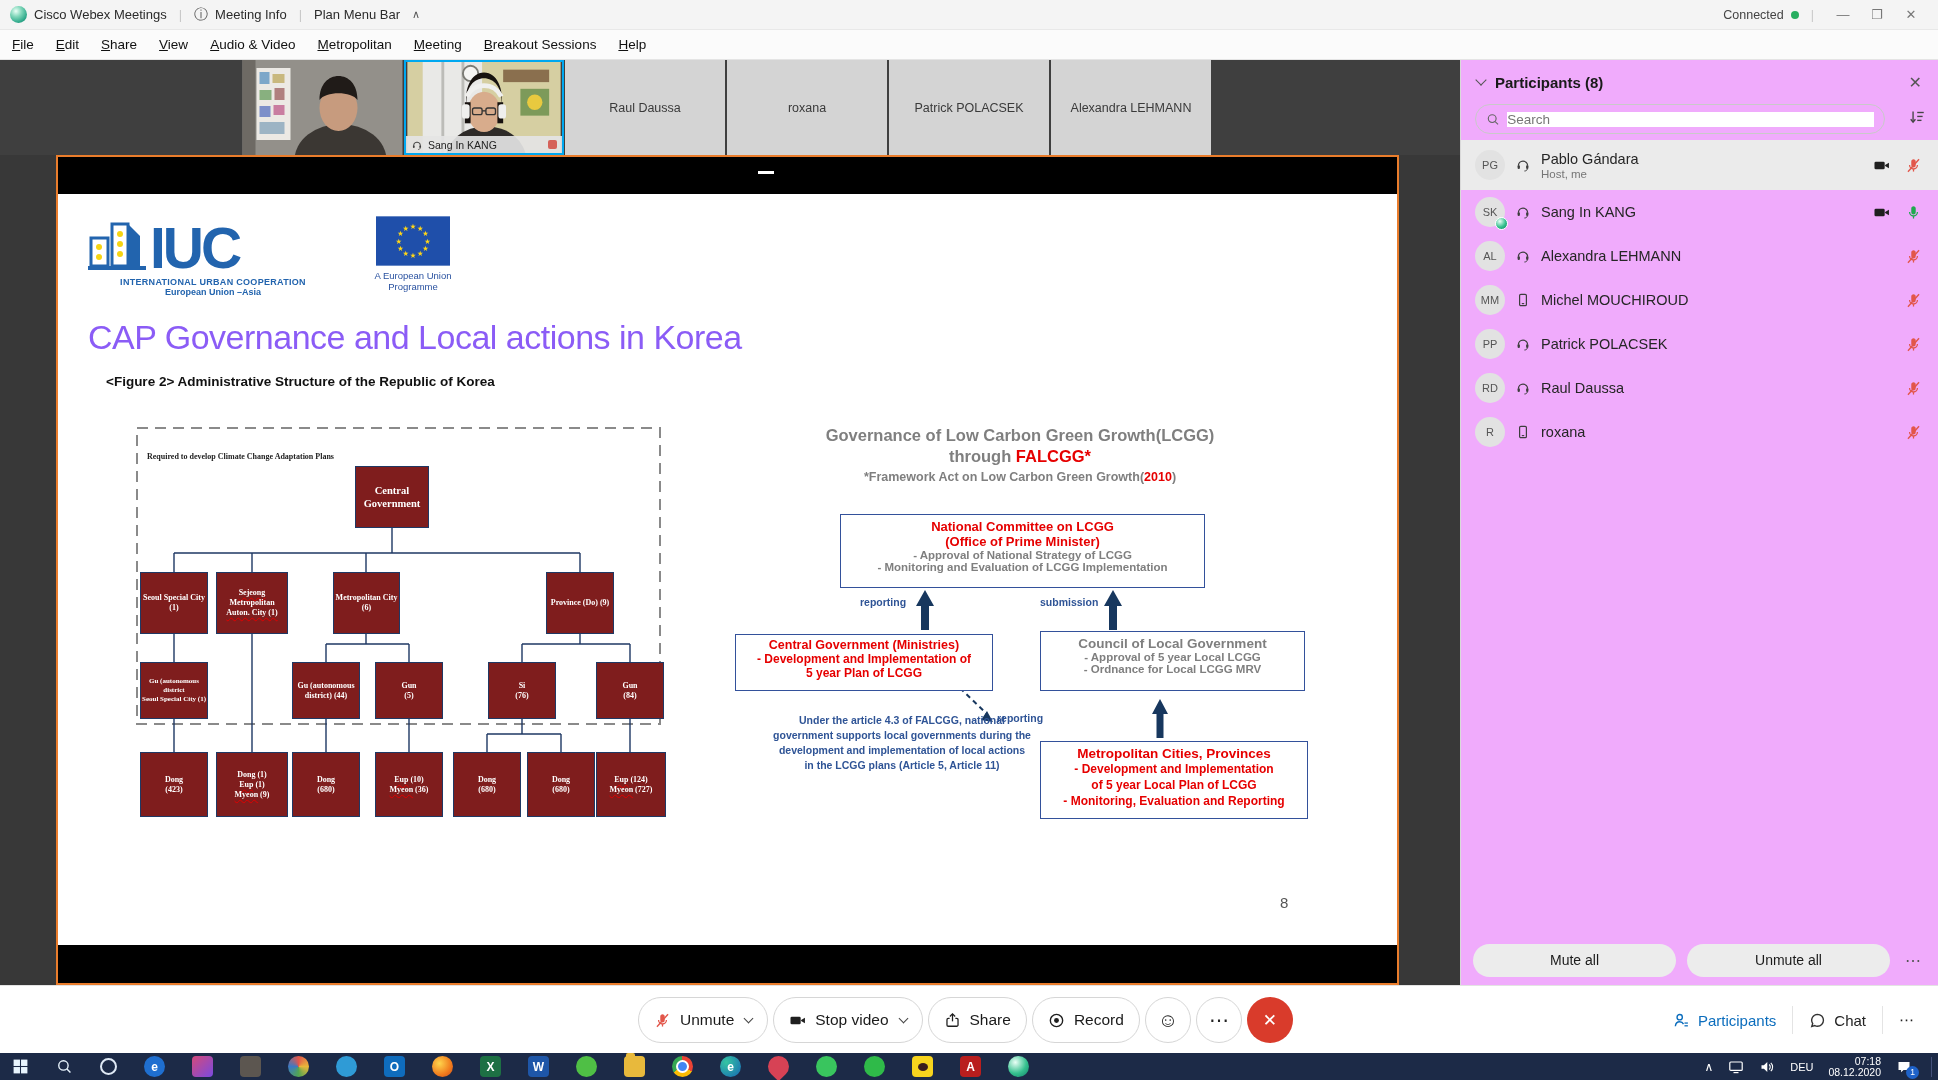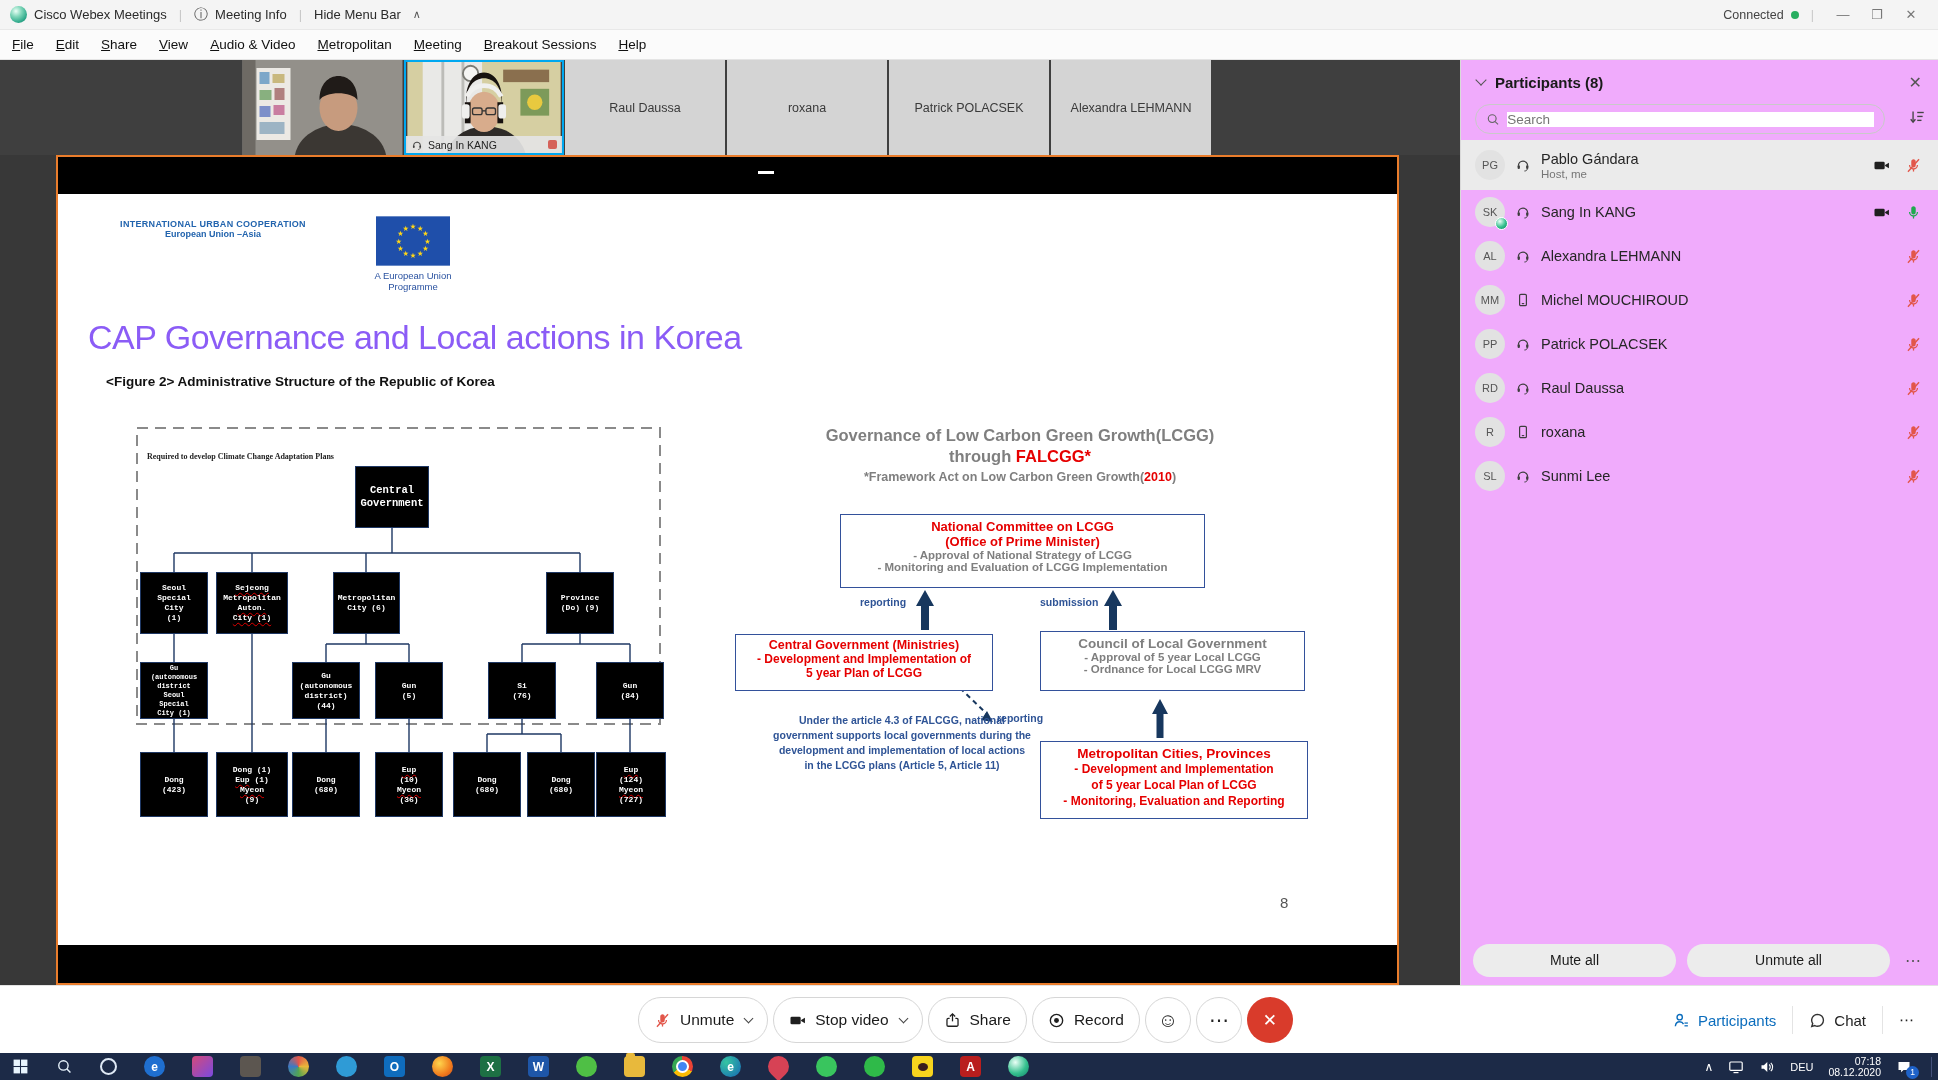--- a/index.html
+++ b/index.html
@@ -45,21 +45,21 @@
   #iuc .sub2{font-size:9px;font-weight:bold;color:#2264ae;text-align:center}
   #eu{left:300px;top:22px;width:110px;text-align:center}
   #eu .cap{font-size:9.5px;color:#2a52a0;margin-top:4px;line-height:11px}
 
   #slide-title{left:30px;top:124px;font-size:34px;color:#8b5cf6;letter-spacing:-.5px}
   #slide-caption{left:48px;top:180px;font-size:13.5px;font-weight:bold;color:#111}
   #page-num{left:1222px;top:700px;font-size:15px;color:#555}
 
   
   #org{left:75px;top:228px;width:535px;height:398px}
-  .obox{position:absolute;background:#000000;border:1.6px solid #1f3864;color:#fff;font-family:Liberation Mono, monospace;font-weight:bold;display:flex;flex-direction:column;align-items:center;justify-content:center;text-align:center;font-size:8px;line-height:10px;padding:14px}
+  .obox{position:absolute;background:#7f1d1d;border:1.6px solid #1f3864;color:#fff;font-family:Liberation Serif, serif;font-weight:bold;display:flex;flex-direction:column;align-items:center;justify-content:center;text-align:center;font-size:8px;line-height:10px;padding:1px}
   .obox .big{font-size:10.5px;line-height:13px}
   .onote{position:absolute;left:14px;top:30px;font-size:8px;font-weight:bold;color:#222;font-family:"Liberation Serif",serif}
   .wavy{text-decoration:underline wavy #e00000 1px;text-underline-offset:2px}
 
   
   #diag{left:677px;top:232px;width:575px;height:398px;font-weight:bold}
   .dt{position:absolute;left:10px;width:550px;text-align:center;color:#7f7f7f}
   .dbox{position:absolute;background:#fff;border:1.6px solid #33519b;text-align:center}
   .red{color:#e60000}
   .gray{color:#7f7f7f}
@@ -221,21 +221,21 @@
     <span class="wbx-ball"></span>
     <span>Cisco Webex Meetings</span>
   </div>
   <span class="tb-sep">|</span>
   <div class="tb-item">
     <span class="info-i">ⓘ</span>
     <span>Meeting Info</span>
   </div>
   <span class="tb-sep">|</span>
   <div class="tb-item">
-    <span>Hide Menu Bar</span>
+    <span>Plan Menu Bar</span>
     <span class="chev-up">∧</span>
   </div>
   <div id="tb-right">
     <span>Connected</span>
     <span class="conn-dot"></span>
     <span class="tb-sep">|</span>
     <span class="winbtn">—</span>
     <span class="winbtn">❐</span>
     <span class="winbtn">✕</span>
   </div>
@@ -314,20 +314,34 @@
       <span>Alexandra LEHMANN</span>
     </div>
 </div>
 
 <div id="stage">
   <div id="share">
     <div class="tb-dash"></div>
     <div id="slide">
 
       <div class="abs" id="iuc">
+        <div class="row">
+          <svg width="58" height="58" viewBox="0 0 58 58">
+            <rect x="3" y="24" width="17" height="28" fill="#fff" stroke="#2264ae" stroke-width="3"></rect>
+            <rect x="24" y="10" width="16" height="42" fill="#fff" stroke="#2264ae" stroke-width="3"></rect>
+            <path d="M40 10 52 22v30H40z" fill="#2264ae"></path>
+            <circle cx="11" cy="33" r="3" fill="#f5d413"></circle>
+              <circle cx="11" cy="43" r="3" fill="#f5d413"></circle>
+            <circle cx="32" cy="20" r="3" fill="#f5d413"></circle>
+              <circle cx="32" cy="30" r="3" fill="#f5d413"></circle>
+              <circle cx="32" cy="40" r="3" fill="#f5d413"></circle>
+            <rect x="0" y="52" width="58" height="4" fill="#2264ae"></rect>
+          </svg>
+          <span class="acr">IUC</span>
+        </div>
         <div class="sub1">INTERNATIONAL URBAN COOPERATION</div>
         <div class="sub2">European Union –Asia</div>
       </div>
 
       <div class="abs" id="eu">
         <svg width="74" height="50" viewBox="0 0 72 48" style="margin:0 auto">
           <rect width="72" height="48" fill="#1f4faa"></rect>
           <g fill="#ffd617" font-size="7" text-anchor="middle" font-family="DejaVu Sans">
             <text x="36" y="12.5">★</text>
               <text x="43" y="14.4">★</text>
@@ -630,37 +644,20 @@
       <div>
           <div class="pname">roxana</div>
         </div>
       <div class="slot s-cam"></div>
       <div class="slot">
           <svg width="17" height="17" viewBox="0 0 16 16" class="mic-red">
             <use href="#i-micoff"></use>
           </svg>
         </div>
     </div>
-    <div class="prow">
-      <div class="avatar">
-          <span>SL</span>
-        </div>
-      <svg width="16" height="16" viewBox="0 0 16 16" class="devic">
-          <use href="#i-headset"></use>
-        </svg>
-      <div>
-          <div class="pname">Sunmi Lee</div>
-        </div>
-      <div class="slot s-cam"></div>
-      <div class="slot">
-          <svg width="17" height="17" viewBox="0 0 16 16" class="mic-red">
-            <use href="#i-micoff"></use>
-          </svg>
-        </div>
-    </div>
   </div>
 
   <div id="p-foot">
     <button class="pbtn">Mute all</button>
     <button class="pbtn">Unmute all</button>
     <span id="p-more">⋯</span>
   </div>
 </div>
 
 <div id="controlbar">

